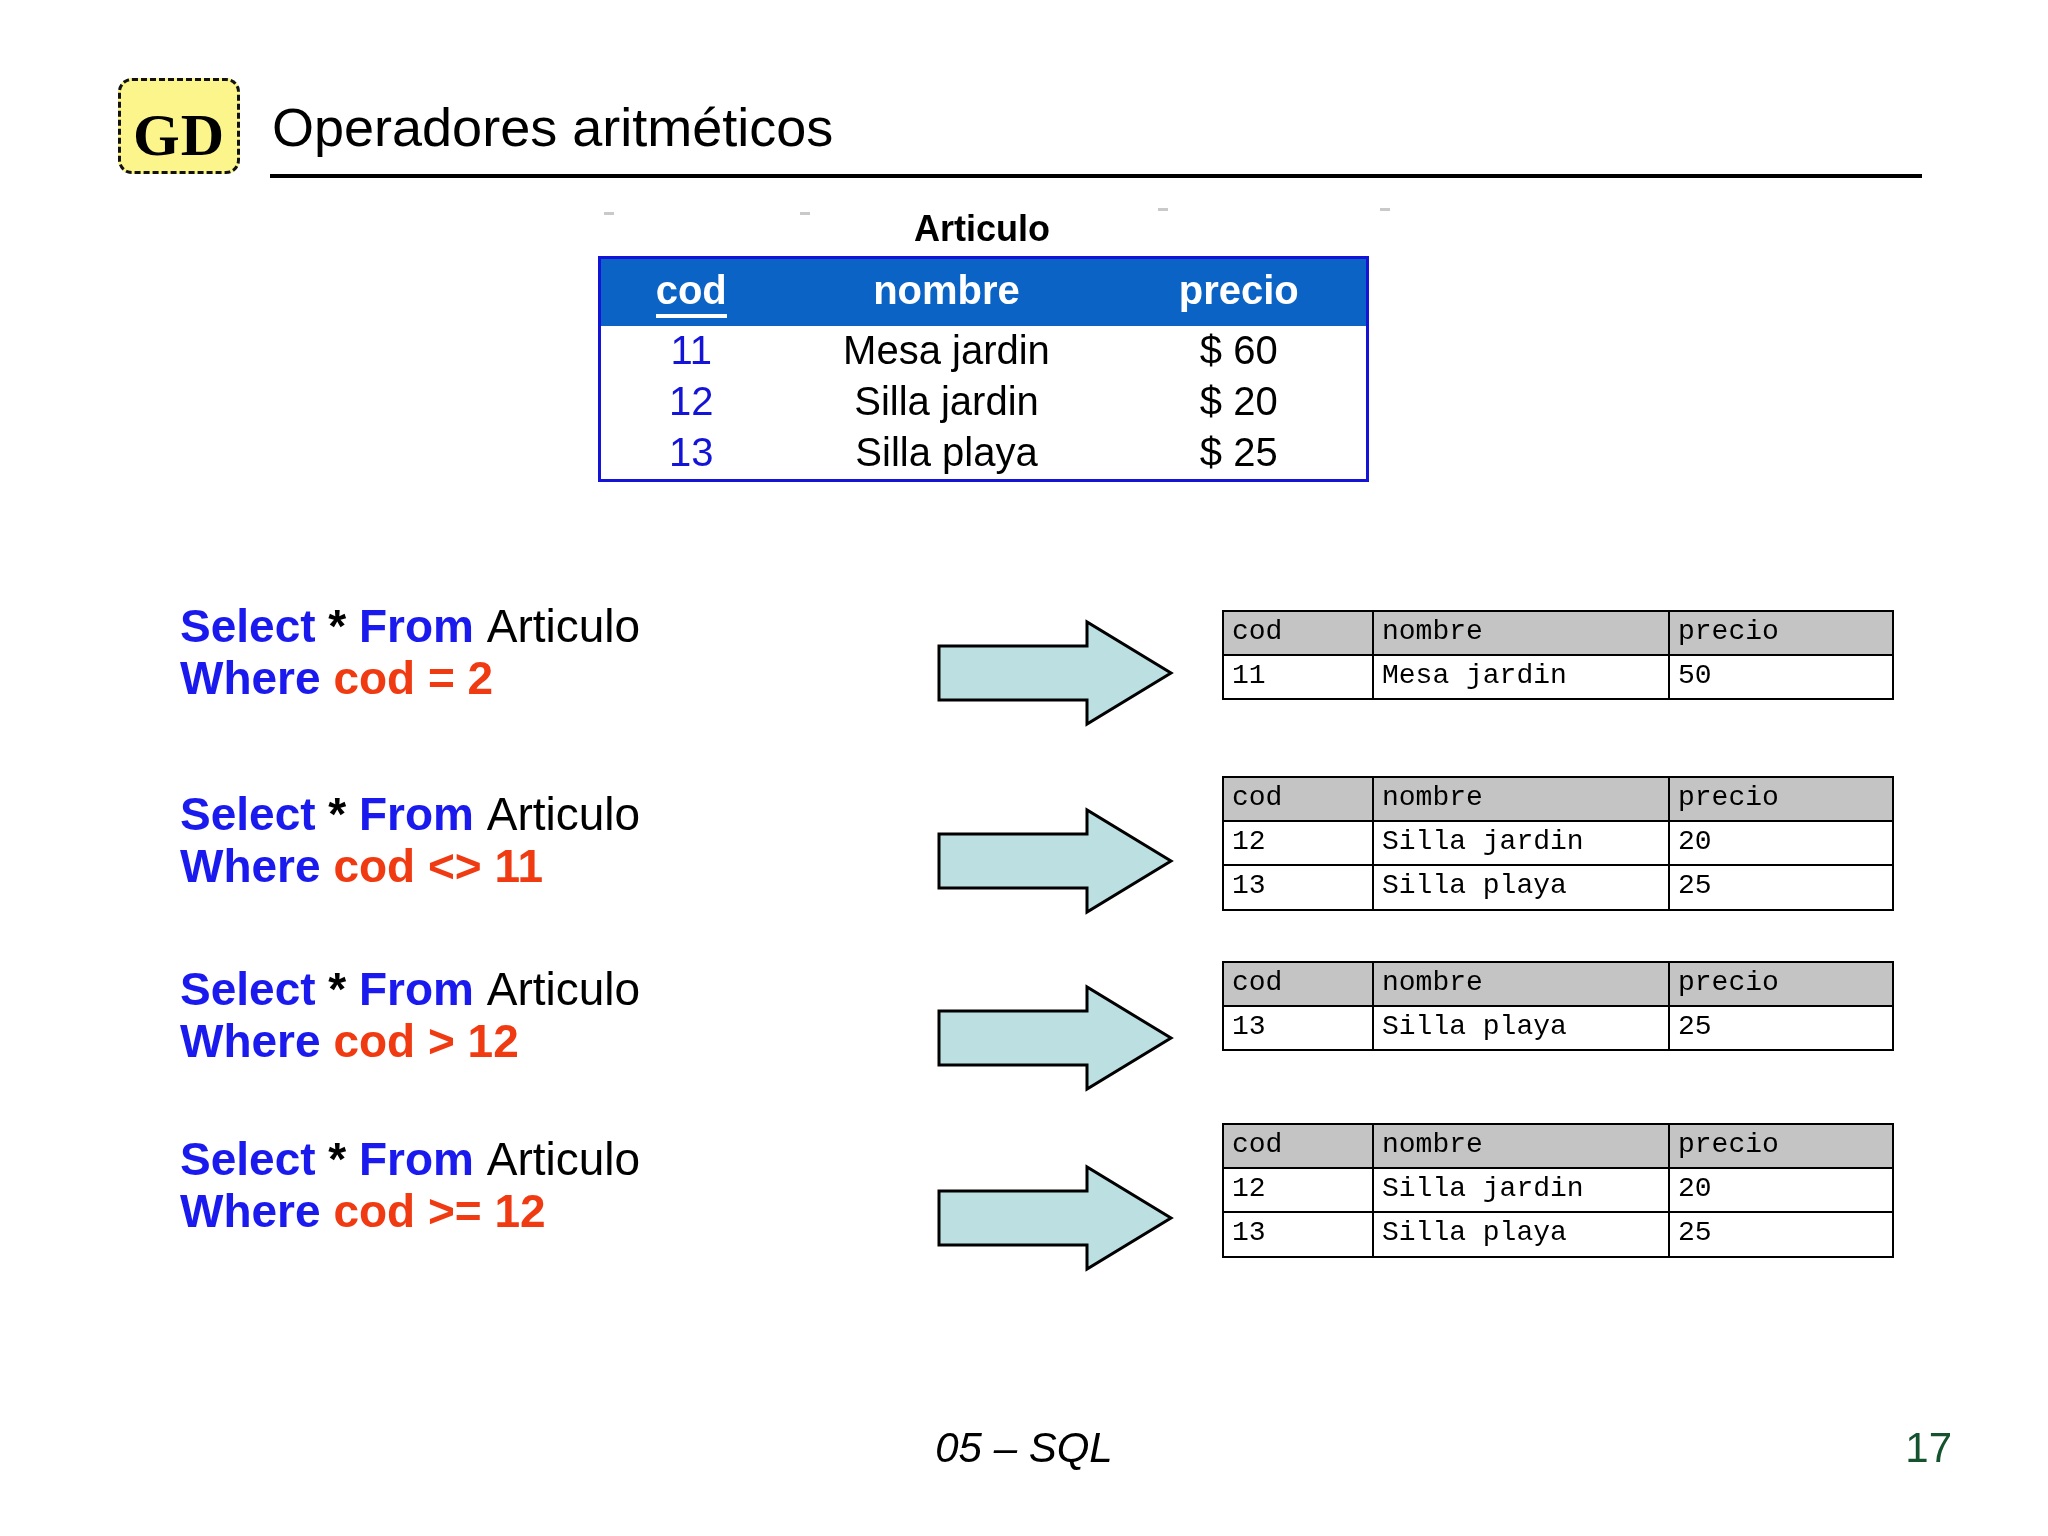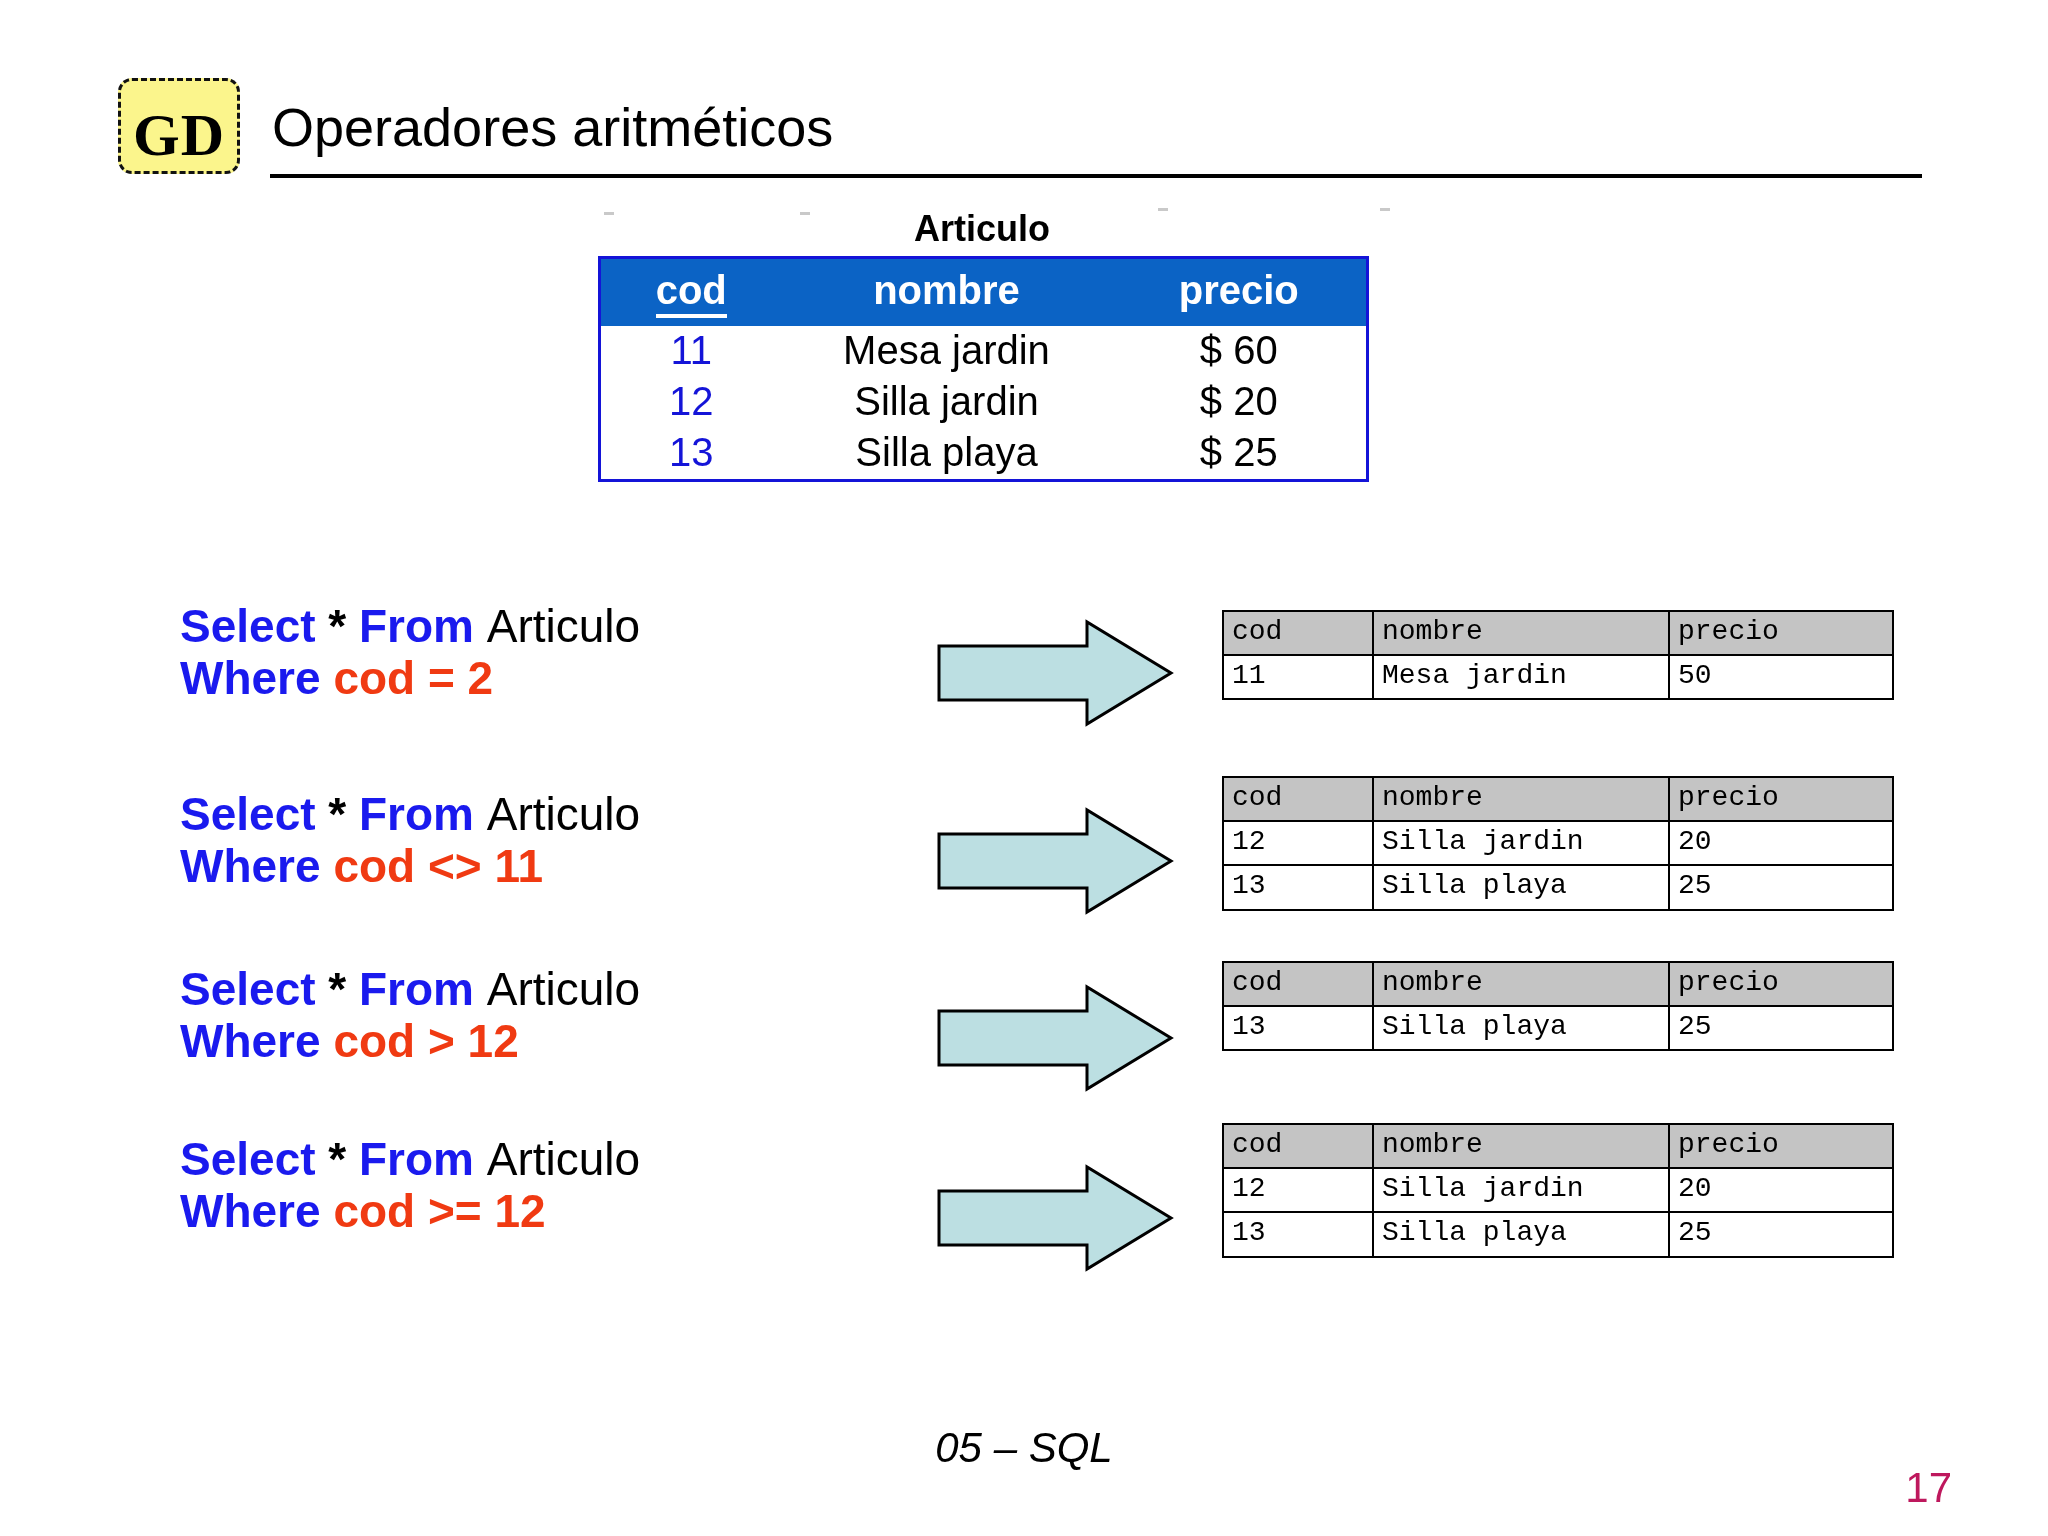--- a/index.html
+++ b/index.html
@@ -195,22 +195,21 @@
     text-align: center;
     font-size: 42px;
     color: #000000;
     font-style: italic;
   }
   #footer-page {
     position: absolute;
     right: 96px;
     top: 1424px;
     font-size: 42px;
-    color: #be185d;
-    margin-top: 40px;
+    color: #14532d;
   }
 
   
   .tick {
     position: absolute;
     width: 10px;
     height: 3px;
     background: #c9c9c9;
   }
 </style>

